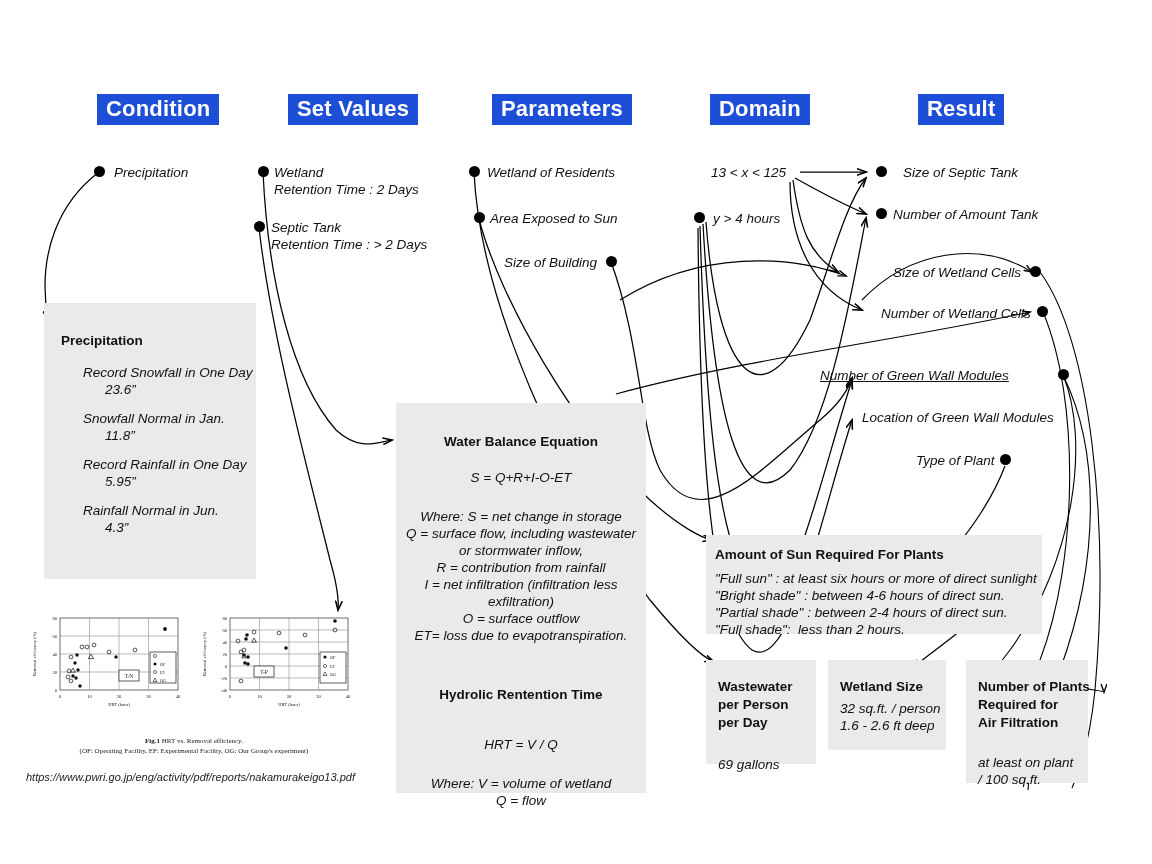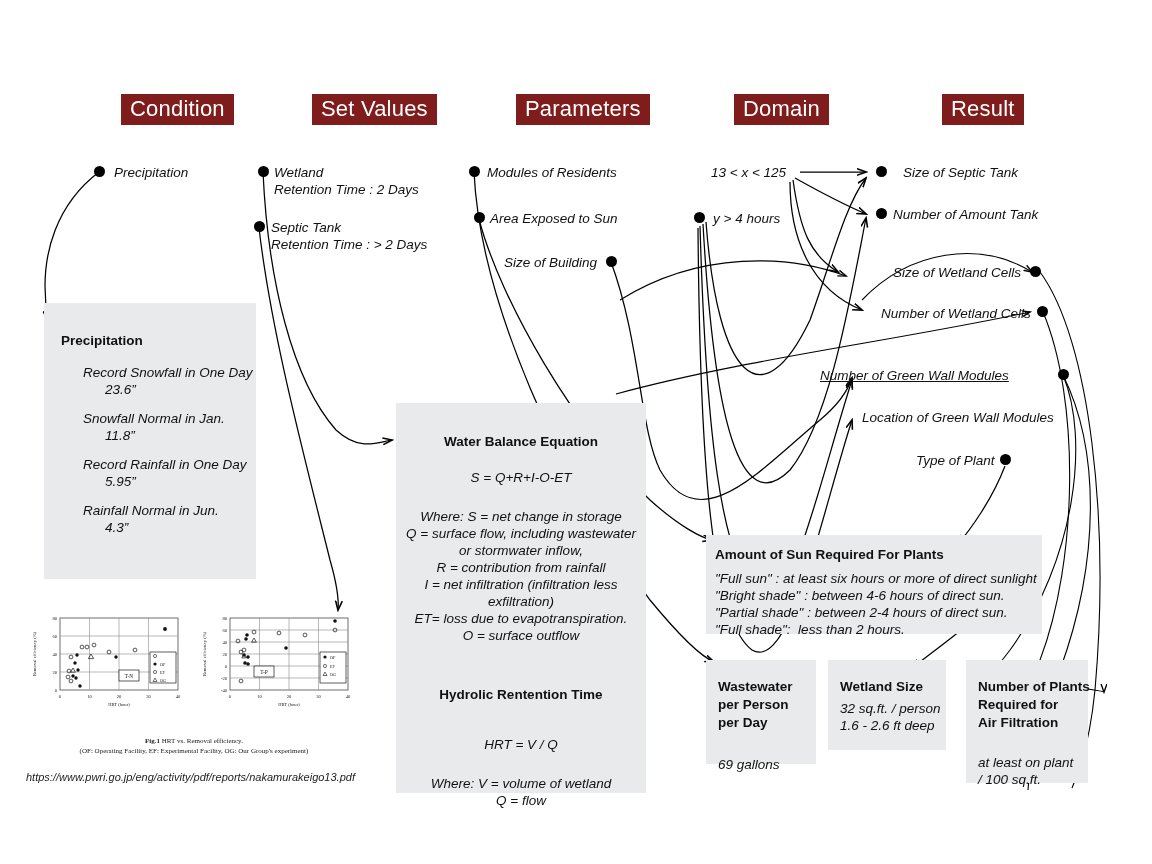--- a/index.html
+++ b/index.html
@@ -9,29 +9,28 @@
     font-family:"Liberation Sans", sans-serif;
     position:relative;
     overflow:hidden;
     color:#000;
   }
   #stage{position:absolute;left:0;top:0;width:1152px;height:864px;}
 
   
   .col-header{
     position:absolute;
-    background:#7f1d1d;
+    background:#1d4ed8;
     color:#fff;
     font-size:22px;
-    font-weight:normal;
+    font-weight:bold;
     letter-spacing:.2px;
     padding:3px 9px 5px 9px;
     line-height:1.05;
     white-space:nowrap;
-    margin-left:24px;
   }
 
   
   .node{
     position:absolute;
     font-style:italic;
     font-size:13.5px;
     line-height:16.5px;
     white-space:pre;
     color:#111;
@@ -157,21 +156,21 @@
   <div class="node" style="left:114px;top:165px;">Precipitation</div>
 
   <span class="dot" style="left:258px;top:166px;"></span>
   <div class="node" style="left:274px;top:165px;">Wetland
 Retention Time : 2 Days</div>
   <span class="dot" style="left:254px;top:221px;"></span>
   <div class="node" style="left:271px;top:220px;">Septic Tank
 Retention Time : &gt; 2 Days</div>
 
   <span class="dot" style="left:469px;top:166px;"></span>
-  <div class="node" style="left:487px;top:165px;">Modules of Residents</div>
+  <div class="node" style="left:487px;top:165px;">Wetland of Residents</div>
   <span class="dot" style="left:474px;top:212px;"></span>
   <div class="node" style="left:490px;top:211px;">Area Exposed to Sun</div>
   <div class="node" style="left:504px;top:255px;">Size of Building</div>
   <span class="dot" style="left:606px;top:256px;"></span>
 
   <div class="node" style="left:711px;top:165px;">13 &lt; x &lt; 125</div>
   <span class="dot" style="left:694px;top:212px;"></span>
   <div class="node" style="left:713px;top:211px;">y &gt; 4 hours</div>
 
   <span class="dot" style="left:876px;top:166px;"></span>
@@ -208,22 +207,22 @@
 
   <div class="panel" style="left:396px;top:403px;width:250px;height:390px;">
     <div class="p-title p-center" style="margin-top:30px;">Water Balance Equation</div>
     <div class="p-line p-center" style="margin-top:18px;">S = Q+R+I-O-ET</div>
     <div class="p-line p-center" style="margin-top:22px;">Where: S = net change in storage</div>
     <div class="p-line p-center">Q = surface flow, including wastewater</div>
     <div class="p-line p-center">or stormwater inflow,</div>
     <div class="p-line p-center">R = contribution from rainfall</div>
     <div class="p-line p-center">I = net infiltration (infiltration less</div>
     <div class="p-line p-center">exfiltration)</div>
+    <div class="p-line p-center">O = surface outflow</div>
     <div class="p-line p-center">ET= loss due to evapotranspiration.</div>
-    <div class="p-line p-center">O = surface outflow</div>
 
     <div class="p-title p-center" style="margin-top:42px;">Hydrolic Rentention Time</div>
     <div class="p-line p-center" style="margin-top:32px;">HRT = V / Q</div>
     <div class="p-line p-center" style="margin-top:22px;">Where: V = volume of wetland</div>
     <div class="p-line p-center">Q = flow</div>
   </div>
 
   <div class="panel" style="left:706px;top:535px;width:336px;height:99px;">
     <div class="p-title" style="margin:11px 0 6px 9px;">Amount of Sun Required For Plants</div>
     <div class="p-line" style="margin-left:9px;">"Full sun" : at least six hours or more of direct sunlight</div>

